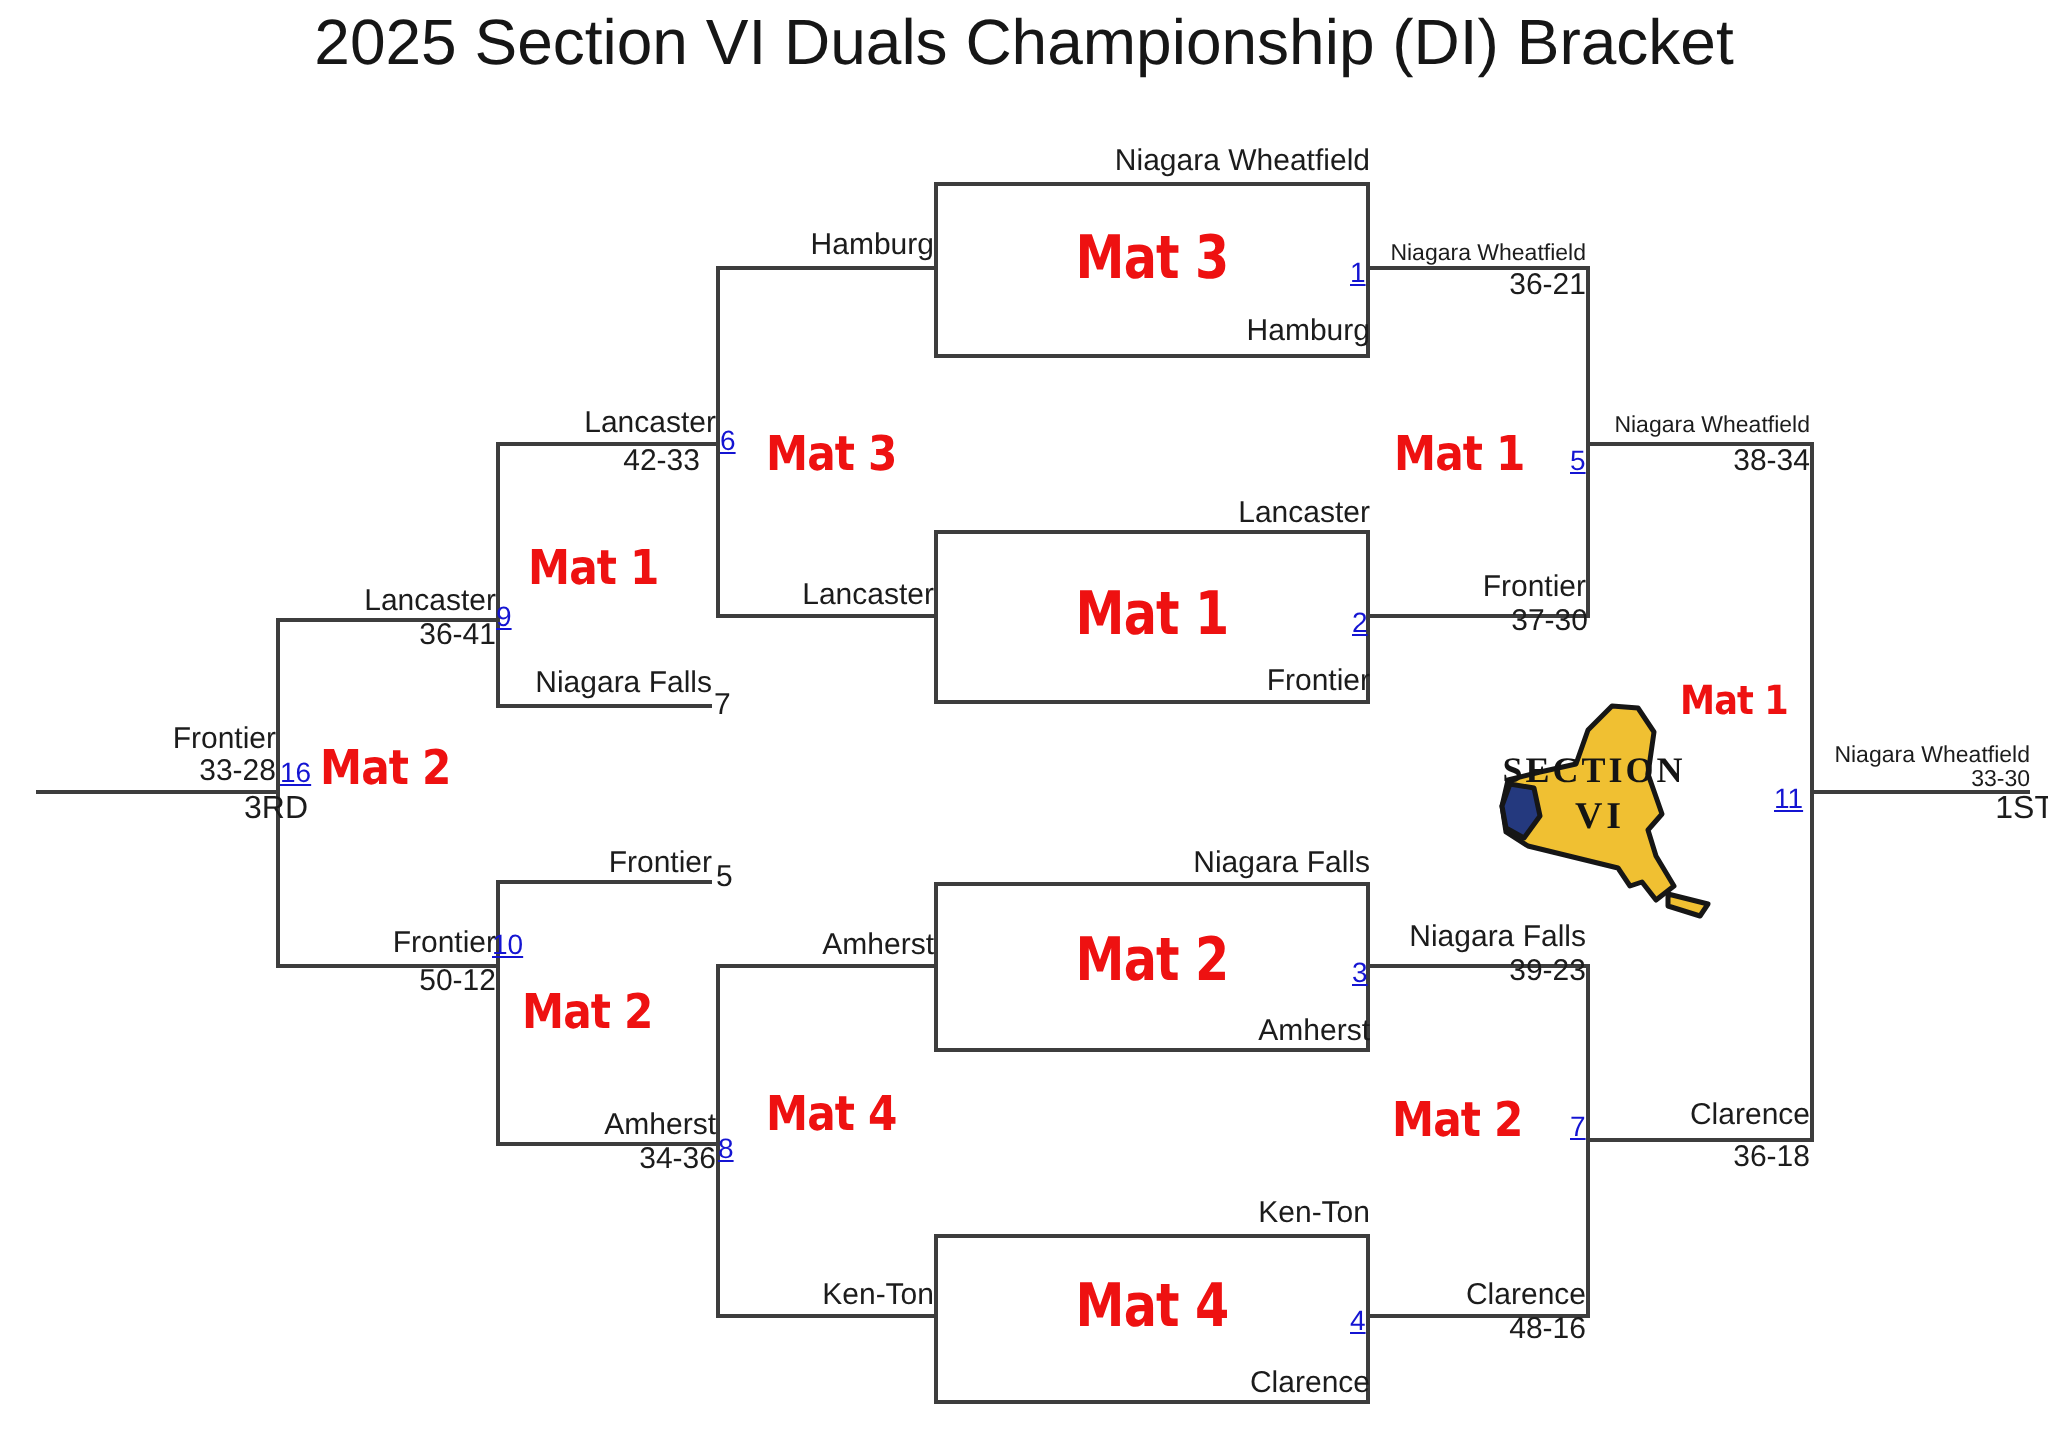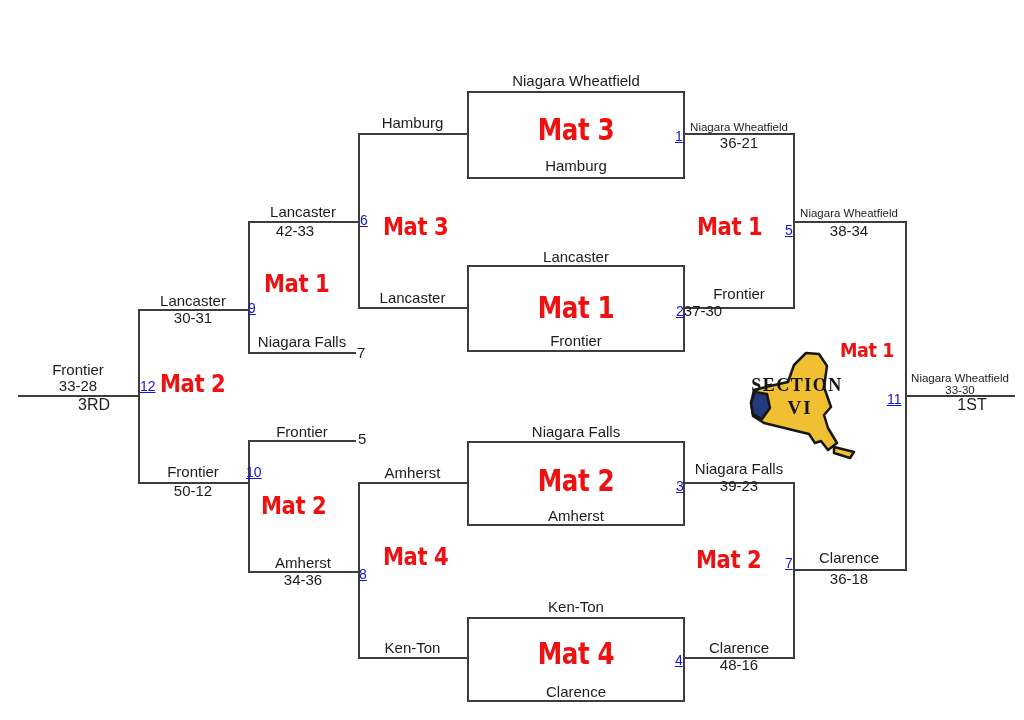--- a/index.html
+++ b/index.html
@@ -4,40 +4,41 @@
 <style>
   html,body{margin:0;padding:0;background:#fff;}
   #stage{position:relative;width:1024px;height:720px;background:#fff;overflow:hidden;
          font-family:"Liberation Sans",sans-serif;color:#1c1c1c;}
   .title{position:absolute;left:0;top:3px;width:1024px;text-align:center;
          font-size:32px;color:#161616;white-space:nowrap;}
   .hl{position:absolute;height:2px;background:#3d3d3d;}
   .vl{position:absolute;width:2px;background:#3d3d3d;}
   .mbox{position:absolute;left:467px;width:218px;border:2px solid #3d3d3d;
         box-sizing:border-box;background:#fff;}
-  .lbl{position:absolute;text-align:center;font-size:15px;line-height:1.1;white-space:nowrap;}
+  .lbl{position:absolute;text-align:right;font-size:15px;line-height:1.1;white-space:nowrap;}
   .sm{font-size:11.5px;}
   .place{font-size:16px;}
   .matbig{position:absolute;left:467px;width:218px;text-align:center;color:#EE1111;
           font-family:"DejaVu Sans",sans-serif;font-weight:800;font-size:30px;line-height:1;
           letter-spacing:-.5px;transform:scaleX(.82);transform-origin:50% 50%;white-space:nowrap;}
   .matside{position:absolute;color:#EE1111;font-family:"DejaVu Sans",sans-serif;font-weight:800;
            font-size:24px;line-height:1;letter-spacing:-.5px;transform:scaleX(.88);
            transform-origin:0 0;white-space:nowrap;}
   .matlogo{font-size:20px;}
   .mnum{position:absolute;color:#1414D2;font-size:14px;line-height:1;
         text-decoration:underline;cursor:pointer;white-space:nowrap;}
   .bnum{position:absolute;color:#1c1c1c;font-size:15px;line-height:1;white-space:nowrap;}
   .logo{position:absolute;left:740px;top:343px;}
 </style>
 </head>
 <body>
 
 <div id="stage">
 
+  <div class="title">2025 Section VI Duals Championship (DI) Bracket</div>
 
   <div class="hl" style="left:358px;top:133px;width:109px"></div>
   <div class="hl" style="left:685px;top:133px;width:108px"></div>
   <div class="hl" style="left:358px;top:307px;width:109px"></div>
   <div class="hl" style="left:685px;top:307px;width:108px"></div>
   <div class="hl" style="left:358px;top:482px;width:109px"></div>
   <div class="hl" style="left:685px;top:482px;width:108px"></div>
   <div class="hl" style="left:358px;top:657px;width:109px"></div>
   <div class="hl" style="left:685px;top:657px;width:108px"></div>
   <div class="hl" style="left:793px;top:221px;width:112px"></div>
@@ -71,21 +72,21 @@
   <div class="mnum" style="left:675px;top:129px">1</div>
   <div class="lbl sm" style="left:685px;top:121px;width:108px">Niagara Wheatfield</div>
   <div class="lbl" style="left:685px;top:135px;width:108px">36-21</div>
 
   <div class="lbl" style="left:467px;top:249px;width:218px">Lancaster</div>
   <div class="matbig" style="top:293px">Mat 1</div>
   <div class="lbl" style="left:467px;top:333px;width:218px">Frontier</div>
   <div class="lbl" style="left:358px;top:290px;width:109px">Lancaster</div>
   <div class="mnum" style="left:676px;top:304px">2</div>
   <div class="lbl" style="left:685px;top:286px;width:108px">Frontier</div>
-  <div class="lbl" style="left:649px;top:303px;width:108px">37-30</div>
+  <div class="lbl" style="left:686px;top:303px;width:108px">37-30</div>
 
   <div class="lbl" style="left:467px;top:424px;width:218px">Niagara Falls</div>
   <div class="matbig" style="top:466px">Mat 2</div>
   <div class="lbl" style="left:467px;top:508px;width:218px">Amherst</div>
   <div class="lbl" style="left:358px;top:465px;width:109px">Amherst</div>
   <div class="mnum" style="left:676px;top:479px">3</div>
   <div class="lbl" style="left:685px;top:461px;width:108px">Niagara Falls</div>
   <div class="lbl" style="left:685px;top:478px;width:108px">39-23</div>
 
   <div class="lbl" style="left:467px;top:599px;width:218px">Ken-Ton</div>
@@ -116,37 +117,37 @@
   <div class="mnum" style="left:360px;top:213px">6</div>
   <div class="lbl" style="left:248px;top:204px;width:110px">Lancaster</div>
   <div class="lbl" style="left:240px;top:223px;width:110px">42-33</div>
 
   <div class="lbl" style="left:248px;top:334px;width:108px">Niagara Falls</div>
   <div class="bnum" style="left:357px;top:345px">7</div>
 
   <div class="matside" style="left:264px;top:272px">Mat 1</div>
   <div class="mnum" style="left:248px;top:301px">9</div>
   <div class="lbl" style="left:138px;top:293px;width:110px">Lancaster</div>
-  <div class="lbl" style="left:138px;top:310px;width:110px">30-31</div>
+  <div class="lbl" style="left:138px;top:310px;width:110px">36-41</div>
 
   <div class="lbl" style="left:248px;top:424px;width:108px">Frontier</div>
   <div class="bnum" style="left:358px;top:431px">5</div>
 
   <div class="matside" style="left:261px;top:494px">Mat 2</div>
   <div class="mnum" style="left:246px;top:465px">10</div>
   <div class="lbl" style="left:138px;top:464px;width:110px">Frontier</div>
   <div class="lbl" style="left:138px;top:483px;width:110px">50-12</div>
 
   <div class="matside" style="left:383px;top:545px">Mat 4</div>
   <div class="mnum" style="left:359px;top:567px">8</div>
   <div class="lbl" style="left:248px;top:555px;width:110px">Amherst</div>
   <div class="lbl" style="left:248px;top:572px;width:110px">34-36</div>
 
   <div class="matside" style="left:160px;top:372px">Mat 2</div>
-  <div class="mnum" style="left:140px;top:379px">12</div>
+  <div class="mnum" style="left:140px;top:379px">16</div>
   <div class="lbl" style="left:18px;top:362px;width:120px">Frontier</div>
   <div class="lbl" style="left:18px;top:378px;width:120px">33-28</div>
   <div class="lbl place" style="left:34px;top:396px;width:120px">3RD</div>
 
   <svg class="logo" width="120" height="122" viewBox="0 0 120 122">
     <g stroke="#161616" stroke-width="2.5" stroke-linejoin="round">
       <polygon fill="#F0C032" points="11,60 14,47 30,43 48,39 54,22 66,10 79,11 87,23 84,44 91,64 84,72 88,85 97,100 88,107 81,98 75,100 69,91 24,80 13,73"></polygon>
       <polygon fill="#24397E" points="11,60 15,49 27,51 30,65 22,76 13,71"></polygon>
       <polygon fill="#F0C032" points="94,104 114,109 110,115 94,110"></polygon>
     </g>

